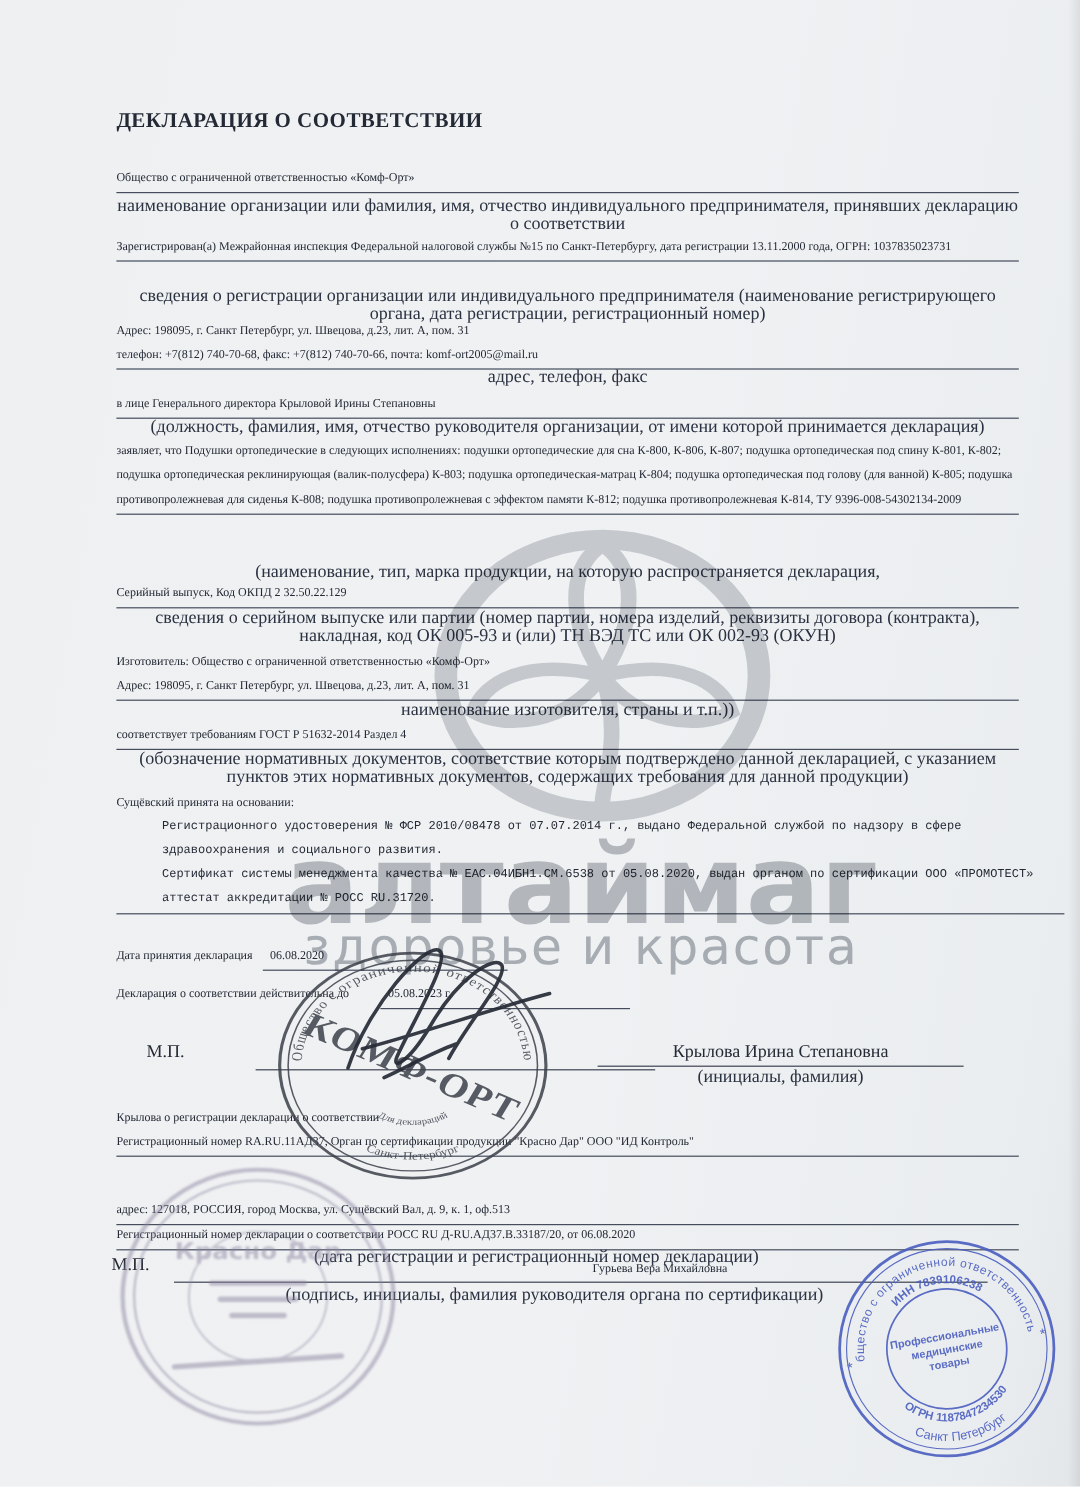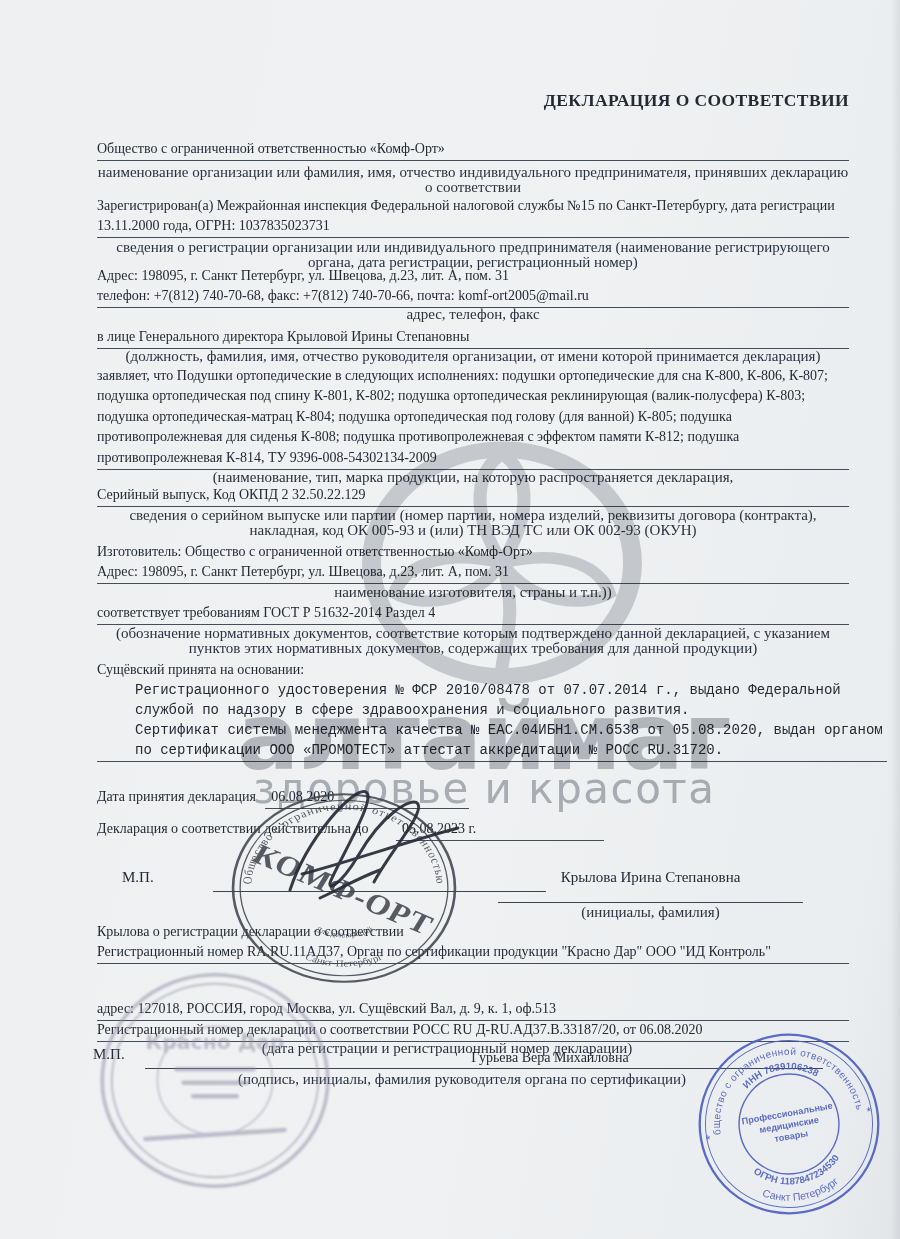--- a/index.html
+++ b/index.html
@@ -4,37 +4,37 @@
 <style>
   html,body{margin:0;padding:0;background:#ffffff;}
   .page{
     position:relative;width:900px;height:1239px;overflow:hidden;
     background:linear-gradient(100deg,#eef0f2 0%,#eff1f3 55%,#eaedef 92%,#e3e6e9 100%);
     font-family:"Liberation Serif","DejaVu Serif",serif;
     color:#242a35;
   }
   .page::after{content:"";position:absolute;right:0;top:0;width:10px;height:100%;
     background:linear-gradient(90deg,rgba(0,0,0,0),rgba(70,75,85,.10));pointer-events:none;}
-  .c{position:absolute;left:97px;width:752px;font-size:14px;line-height:20px;}
+  .c{position:absolute;left:97px;width:752px;font-size:10px;line-height:20px;}
   .u{border-bottom:1.4px solid #454c5c;padding-bottom:1px;}
   .cap{font-size:15px;line-height:14.5px;text-align:center;color:#2a3140;}
   .capL{text-align:left;}
-  .title{text-align:right;font-weight:bold;font-size:17.5px;letter-spacing:.4px;}
+  .title{text-align:left;font-weight:bold;font-size:17.5px;letter-spacing:.4px;}
   .indent{padding-left:38px;font-family:Liberation Mono, monospace;}
   .val{display:inline-block;border-bottom:1.4px solid #454c5c;padding:0 6px 1px 6px;}
   .absline{position:absolute;border-top:1.5px solid #3d4452;}
   .mp{position:absolute;font-size:15px;}
   .wm{pointer-events:none;mix-blend-mode:multiply;}
   .wm-brand{position:absolute;left:237px;top:692px;font-family:"DejaVu Sans",sans-serif;
     font-weight:bold;font-size:92px;line-height:1;color:#90969d;opacity:.58;letter-spacing:0;text-align:right;}
   .wm-tag{position:absolute;left:253px;top:768px;font-family:"DejaVu Sans",sans-serif;
     font-size:42px;line-height:1;color:#aeb3b9;opacity:.95;letter-spacing:1.5px;}
   svg{display:block;}
   .sigblock{position:absolute;text-align:center;}
-  .sigblock .nm{border-bottom:1.4px solid #3d4452;padding-bottom:16px;font-size:15px;}
+  .sigblock .nm{border-bottom:1.4px solid #3d4452;padding-bottom:2px;font-size:15px;}
 </style>
 </head>
 <body>
 
 <div class="page">
 
   <div class="c title" style="top:90px">ДЕКЛАРАЦИЯ О СООТВЕТСТВИИ</div>
 
   <div class="c u" style="top:139px">Общество с ограниченной ответственностью «Комф-Орт»</div>
   <div class="c cap" style="top:165px">наименование организации или фамилия, имя, отчество индивидуального предпринимателя, принявших декларацию о соответствии</div>

